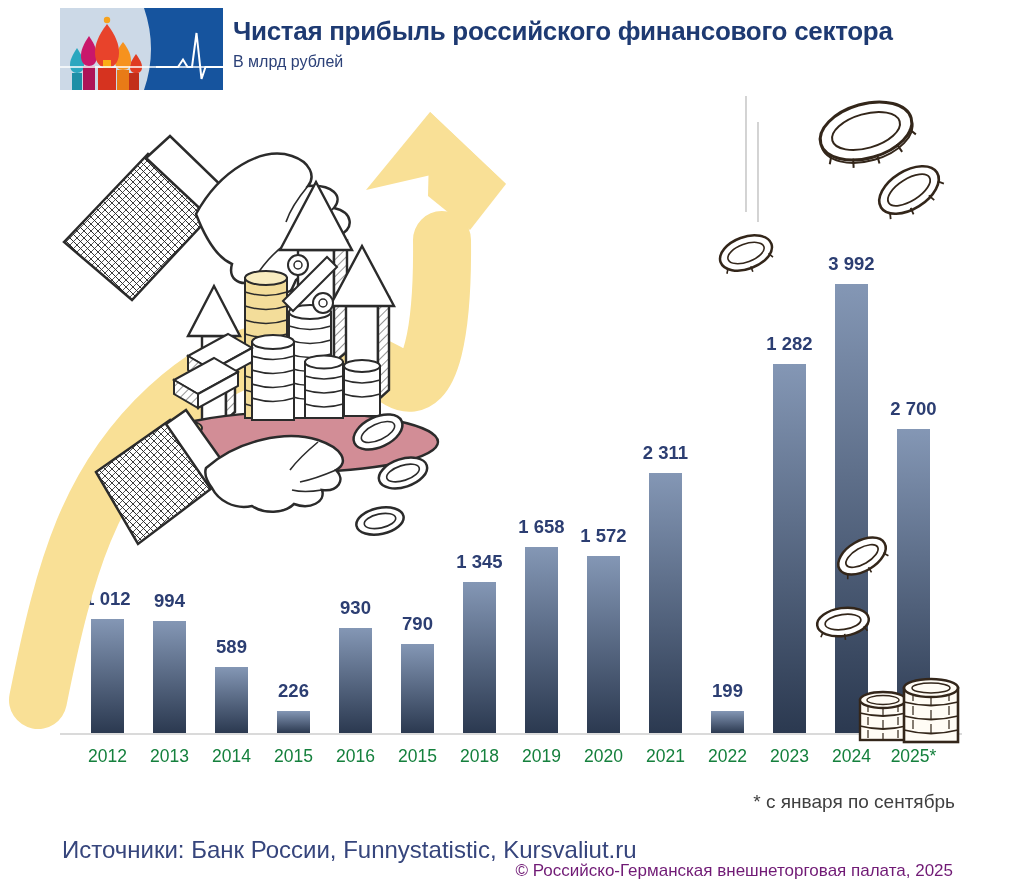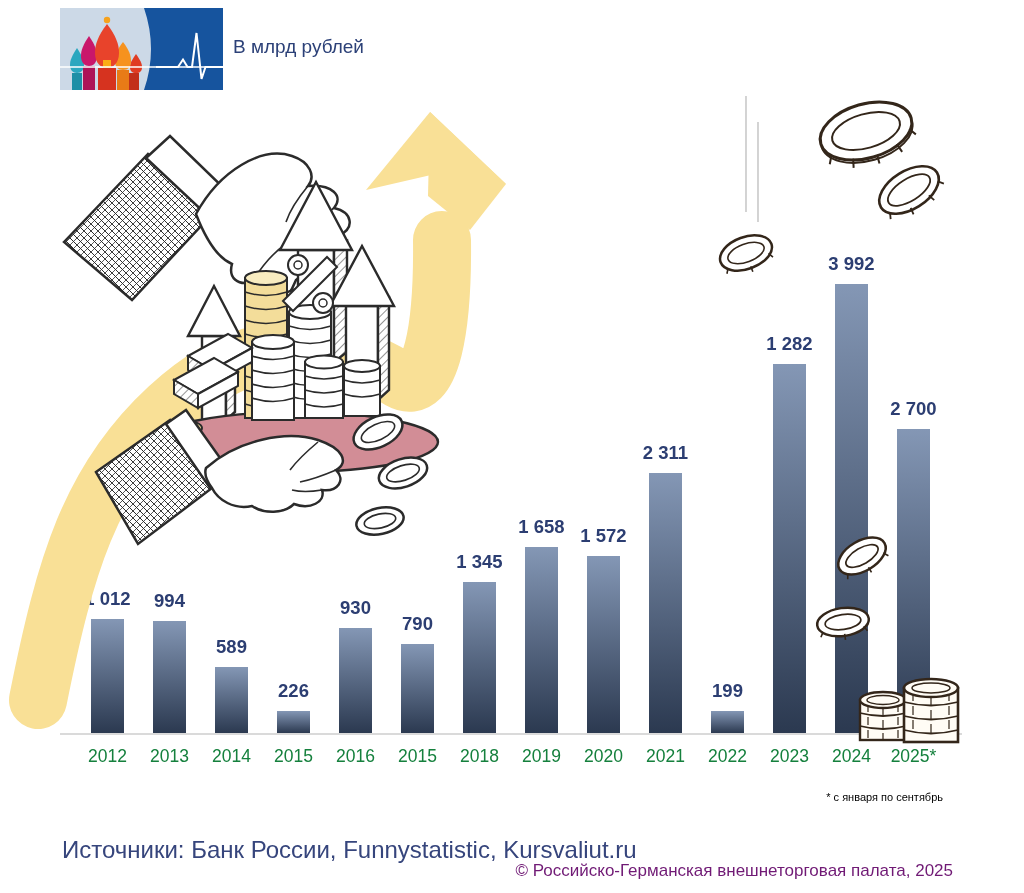--- a/index.html
+++ b/index.html
@@ -5,32 +5,32 @@
   html,body{margin:0;padding:0;}
   body{
     width:1024px;height:893px;position:relative;overflow:hidden;
     background:#ffffff;
     font-family:"Liberation Sans", sans-serif;
   }
   
   #logo{position:absolute;left:60px;top:8px;width:163px;height:82px;z-index:4;}
   #title-block{position:absolute;left:233px;top:17px;z-index:4;}
   #main-title{font-size:26px;font-weight:700;color:#1e3a72;letter-spacing:-0.3px;line-height:1.1;}
-  #sub-title{font-size:19px;font-weight:400;color:#2c4178;margin-top:19px;}
+  #sub-title{font-size:16px;font-weight:400;color:#2c4178;margin-top:7px;}
   
   #chart{position:absolute;left:60px;top:284px;width:902px;height:449px;z-index:1;}
   #baseline{position:absolute;left:0;right:0;bottom:-2px;height:2px;background:#dadada;}
   .bar-group{position:absolute;bottom:0;width:33px;height:0;}
   .bar{position:absolute;left:0;bottom:0;width:33px;}
   .bar-value{position:absolute;left:50%;transform:translateX(-50%);white-space:nowrap;
              font-weight:700;font-size:18.5px;color:#2c3e72;}
   .bar-year{position:absolute;top:13px;left:50%;transform:translateX(-50%);
             font-size:17.5px;color:#15803d;white-space:nowrap;}
   
-  #footnote{position:absolute;right:81px;top:791px;font-size:11px;color:#000000;z-index:4;}
+  #footnote{position:absolute;right:69px;top:791px;font-size:19px;color:#404040;z-index:4;}
   #sources{position:absolute;left:62px;top:836px;font-size:24px;color:#36457c;z-index:4;}
   #copyright{position:absolute;right:71px;top:861px;font-size:17px;color:#701a75;z-index:4;}
   
   #art{position:absolute;left:0;top:0;width:1024px;height:893px;z-index:3;pointer-events:none;}
 </style>
 </head>
 <body>
 
 <svg id="logo" viewBox="0 0 163 82" aria-hidden="true">
   <g>
@@ -50,20 +50,21 @@
     <circle cx="47" cy="12" r="3.2" fill="#f6a21d"></circle>
     <rect x="43" y="52" width="8" height="8" fill="#fdb913" opacity="0.9"></rect>
   </g>
   <g>
     <line x1="0" y1="59" x2="163" y2="59" stroke="#ffffff" stroke-width="1.6"></line>
     <polyline points="96,59 118,59 123,51.5 127.5,59 132,59 136.5,25 141.5,71 145.5,59 163,59" fill="none" stroke="#ffffff" stroke-width="2"></polyline>
   </g>
 </svg>
 
 <div id="title-block">
+  <div id="main-title">Чистая прибыль российского финансового сектора</div>
   <div id="sub-title">В млрд рублей</div>
 </div>
 
 <div id="chart">
   <div id="baseline"></div>
 <div class="bar-group" style="left: 31px;">
       <div class="bar-value" style="bottom:123px">1 012</div>
       <div class="bar" style="height:114px;background:linear-gradient(180deg,#8497b5 0%,#2b3950 100%)"></div>
       <div class="bar-year">2012</div>
     </div>

